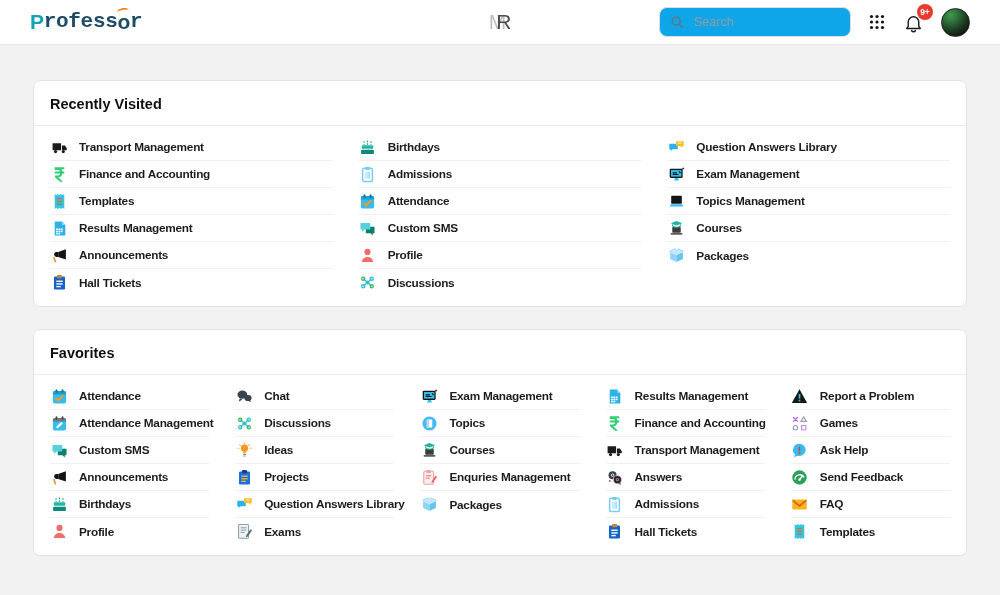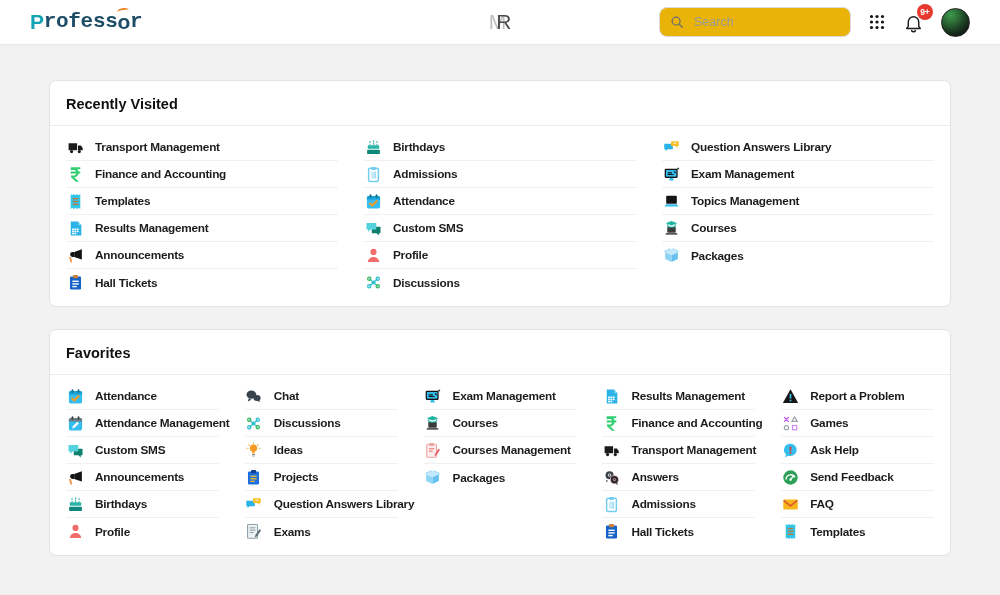--- a/index.html
+++ b/index.html
@@ -13,35 +13,35 @@
   .brand-p { color:#12a3b4; }
   .brand-rest { color:#1d4d66;font-family:Liberation Mono, monospace; }
   .brand-o-wrap { position:relative; color:#1d4d66; }
   .swoosh { position:absolute; top:-2px; left:-1px; width:12px; height:6px;
     border-top:2.5px solid #f58220; border-radius:50%; transform:rotate(-10deg); }
   .mark { position:absolute; left:50%; top:50%; transform:translate(-50%,-50%);
     font-size:21px; font-weight:normal; letter-spacing:0;text-align:right; }
   .mark-m { color:#bfbfbf; }
   .mark-r { color:#4d4d4d; margin-left:-10px; }
   .header-right { margin-left:auto; display:flex; align-items:center; gap:17px; }
-  .search { width:192px; height:30px; border:1px solid #dcdcdc; border-radius:8px; background:#eab308;
+  .search { width:192px; height:30px; border:1px solid #dcdcdc; border-radius:8px; background:#0ea5e9;
     display:flex; align-items:center; padding:0 10px; gap:8px; }
   .search input { border:0; outline:0; flex:1; min-width:0; font-size:12.5px; color:#444; background:transparent;
     font-family:"Liberation Sans","DejaVu Sans",sans-serif; }
   .search input::placeholder { color:#9a9a9a; }
   .icon-btn { background:none; border:0; padding:0; margin:0; cursor:pointer; position:relative;
     display:flex; align-items:center; }
   .badge { position:absolute; top:-8px; right:-9px; min-width:16px; height:16px; padding:0 2px;
     background:#e8392e; color:#fff; font-size:8.5px; font-weight:bold; border-radius:9px;
     display:flex; align-items:center; justify-content:center; }
   .avatar { width:29px; height:29px; border-radius:50%; cursor:pointer; border:1px solid #222;
     background: radial-gradient(circle at 32% 22%, #3f9a4e 0%, #2c6a36 30%, #1c3d22 55%, #101d12 78%, #000 100%); }
 
   
-  main { padding:35px 49px 0; }
+  main { padding:35px 33px 0; }
   .card { background:#fff; border:1px solid #e3e3e3; border-radius:7px; margin-bottom:22px; }
   .card-title { font-size:14.5px; font-weight:bold; color:#101010; padding:15px 16px 13px;
     border-bottom:1px solid #ececec; }
   .card-body { padding:8px 16px 10px; display:grid; column-gap:26px; }
   .col { min-width:0; }
   .item { display:flex; align-items:center; gap:11px; height:27px;
     border-bottom:1px solid #f0f0f0; cursor:pointer; }
   .col .item:last-child { border-bottom:0; }
   .item .icon { width:18px; height:18px; flex:0 0 18px; display:flex; align-items:center; justify-content:center; }
   .item .icon svg { width:17px; height:17px; }
@@ -470,41 +470,51 @@
                 <path d="M4.4 6.4h4M4.4 8h5.5M10.5 5l1.3 1.6" stroke="#141414" stroke-width="1.1" fill="none"></path>
                 <path fill="#35bdee" d="M6.6 11.2h2.8l.9 2.4H5.7z"></path>
                 <path d="M14.2 1l.4 1 1 .4-1 .4-.4 1-.4-1-1-.4 1-.4z" fill="#141414"></path>
               </svg>
             </span>
             <span class="label">Exam Management</span>
           </div>
           <div class="item">
             <span class="icon">
               <svg viewBox="0 0 16 16">
+                <circle cx="8" cy="8" r="6.6" fill="#41bbf1"></circle>
+                <rect x="5.4" y="4.2" width="5.2" height="7.6" rx="0.6" fill="#fff"></rect>
+                <path fill="#c9d3d9" d="M5.4 4.6h2.2v7.2H5.4z"></path>
+              </svg>
+            </span>
+            <span class="label">Topics</span>
+          </div>
+          <div class="item">
+            <span class="icon">
+              <svg viewBox="0 0 16 16">
                 <rect x="4" y="6.6" width="8" height="5.4" rx="0.6" fill="#3c3c3c"></rect>
                 <rect x="2.4" y="12.2" width="11.2" height="1.6" rx="0.8" fill="#5a5a5a"></rect>
                 <path d="M8 1 13.4 3.1 8 5.2 2.6 3.1z" fill="#1fb3a0"></path>
                 <path d="M11.6 3.9v1.6c0 .7-1.6 1.3-3.6 1.3S4.4 6.2 4.4 5.5V3.9" fill="none" stroke="#1fb3a0" stroke-width="1.1"></path>
               </svg>
             </span>
             <span class="label">Courses</span>
           </div>
           <div class="item">
             <span class="icon">
               <svg viewBox="0 0 16 16">
                 <rect x="2.6" y="2.2" width="9.2" height="12.2" rx="1" fill="#fdecec" stroke="#f0a3a3" stroke-width="1"></rect>
                 <rect x="5" y="1" width="4.4" height="2.7" rx="0.8" fill="#f0a3a3"></rect>
                 <g fill="#ec8080">
                   <rect x="4.6" y="5.8" width="5" height="1.1"></rect>
                   <rect x="4.6" y="8.1" width="3.6" height="1.1"></rect>
                 </g>
                 <path fill="#e95c5c" d="M9.8 13.2l.5-1.9 3.4-5 1.4 1-3.4 5z"></path>
               </svg>
             </span>
-            <span class="label">Courses Management</span>
+            <span class="label">Enquries Management</span>
           </div>
           <div class="item">
             <span class="icon">
               <svg viewBox="0 0 16 16">
                 <path fill="#a5dcf8" d="M8 2.2 14 5l1.4-1L9.4 1.2zM8 2.2 2 5 .6 4 6.6 1.2z"></path>
                 <path fill="#c3e8fb" d="M8 2.2 14 5 8 7.8 2 5z"></path>
                 <path fill="#8fd3f5" d="M2 5v6.2l6 2.8V7.8z"></path>
                 <path fill="#67c2f0" d="M14 5v6.2l-6 2.8V7.8z"></path>
               </svg>
             </span>

